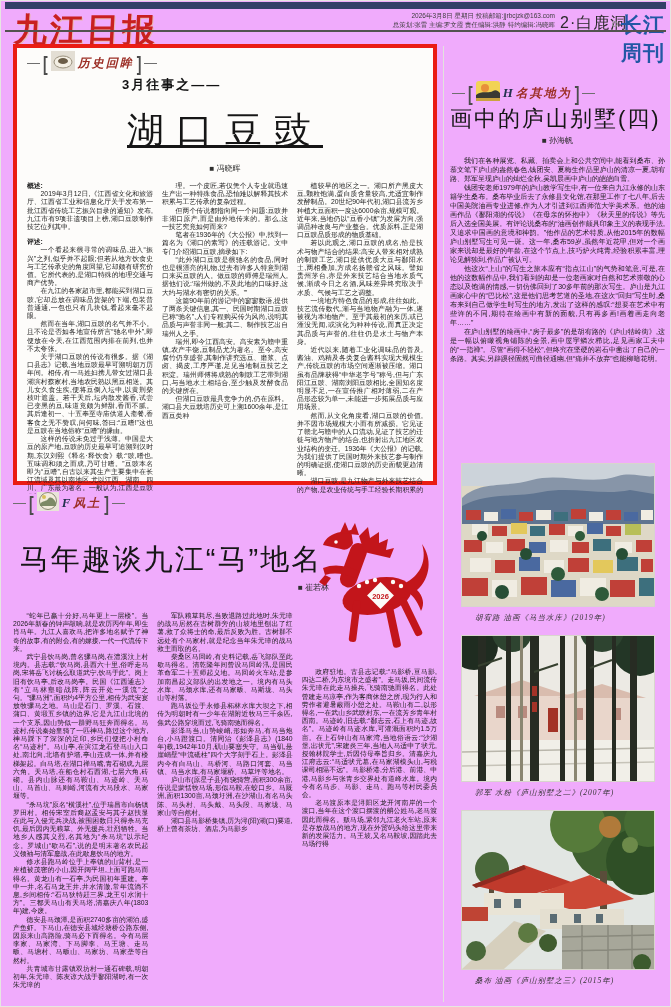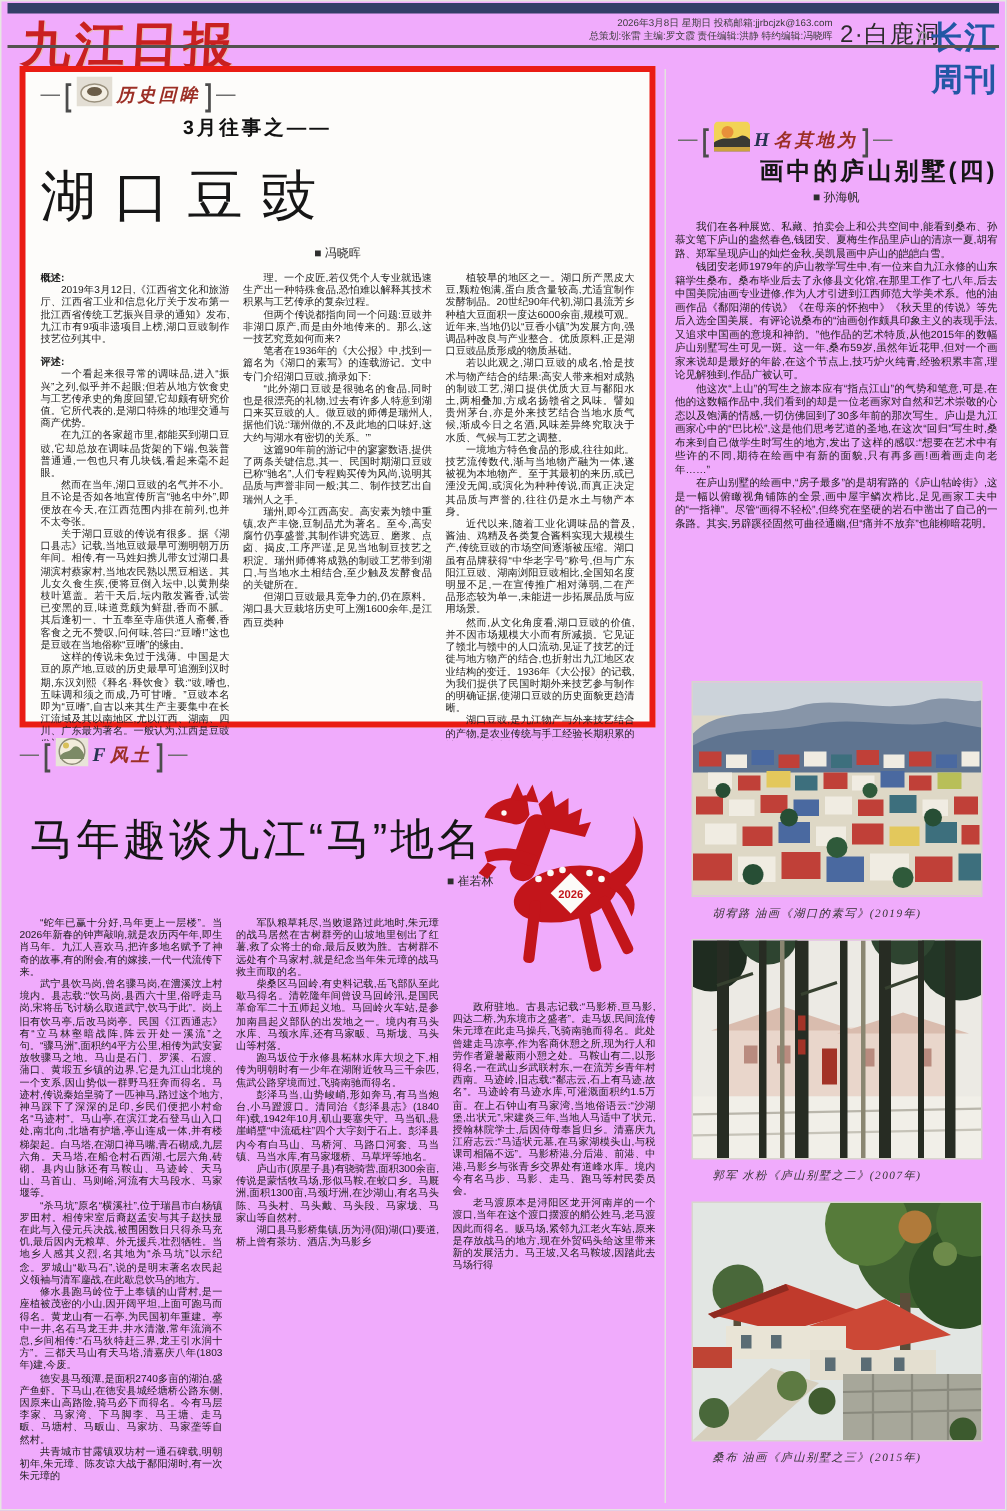--- a/index.html
+++ b/index.html
@@ -22,41 +22,41 @@
   .dash{width:13px;height:1px;background:#6f6f6f;}
   .brk{color:#4c4c4c;font-size:14px;transform:scaleY(1.5);font-weight:bold;}
   .sec-letter{font-family:"Liberation Serif",serif;font-weight:bold;font-style:italic;
               font-size:13px;color:#24324f;}
   .sec-name{font-size:12px;font-weight:bold;font-style:italic;color:#9c2f26;letter-spacing:2px;}
   .sec-icon{flex:0 0 auto;}
   
   .red-box{position:absolute;left:13px;top:44px;width:424px;height:441px;box-sizing:border-box;
            border:4px solid #ea1c14;background:#fdfcfa;padding:4px 10px 0 10px;}
   .kicker{margin:2px 0 12px 95px;font-size:13px;font-weight:bold;letter-spacing:2px;color:#111;}
-  .big-title{text-align:left;font-size:37px;font-weight:500;letter-spacing:12px;margin-top:2px;color:#161616;}
+  .big-title{text-align:center;font-size:37px;font-weight:500;letter-spacing:12px;margin-top:2px;color:#161616;text-decoration:underline;}
   .author{text-align:center;font-size:8px;color:#2e2e2e;margin-top:7px;}
   .body-cols{display:flex;gap:9px;margin-top:8px;}
   .body-cols .col{flex:1 1 0;overflow:hidden;}
   .red-box .body-cols .col{height:312px;}
   .body-cols p{margin:0;font-size:6.8px;line-height:8.2px;text-align:justify;text-indent:2em;color:#1c1c1c;}
   .body-cols p.lead{font-weight:bold;text-indent:0;margin-top:7px;}
   .body-cols .col > :first-child p.lead, p.lead:first-child{margin-top:0;}
   
   .fengtu{position:absolute;left:13px;top:492px;width:424px;height:515px;overflow:hidden;}
   .ft-title{position:absolute;left:0;top:48px;width:316px;text-align:center;font-size:29px;
             font-weight:500;letter-spacing:2px;color:#161616;}
   .ft-author{position:absolute;left:0;top:90px;width:316px;text-align:right;font-size:8px;color:#2e2e2e;}
   .horse-wrap{position:absolute;right:2px;top:24px;width:120px;height:140px;}
   .ft-cols{position:absolute;left:0;top:112px;width:424px;height:403px;display:flex;gap:9px;}
   .ft-cols .col{flex:1 1 0;overflow:hidden;}
   .ft-cols .col.below-horse{padding-top:56px;}
   
   .right-rail{position:absolute;left:450px;top:60px;width:215px;height:947px;overflow:hidden;}
   .right-rail .sec-label{margin-top:22px;margin-left:2px;}
-  .rr-title{text-align:right;font-size:16px;font-weight:700;letter-spacing:2px;margin-top:8px;color:#161616;}
+  .rr-title{text-align:left;font-size:22px;font-weight:400;letter-spacing:2px;margin-top:8px;color:#161616;}
   .rr-author{text-align:center;font-size:8px;color:#2e2e2e;margin-top:1px;}
   .rr-text{margin-top:10px;height:295px;overflow:hidden;}
   .rr-text p{margin:0;font-size:7px;line-height:9px;text-align:justify;text-indent:2em;color:#1c1c1c;}
   figure{margin:12px 0 0 11px;width:193px;}
   figure svg{display:block;border:1px solid #d8d5cd;}
   figcaption{font-family:"Liberation Serif",serif;font-style:italic;font-size:7.5px;color:#333;
              margin:6px 0 2px 14px;letter-spacing:1px;}
 </style>
 </head>
 <body>
@@ -291,21 +291,21 @@
             <rect x="177" y="114" width="15" height="18" fill="#3d6f7d"></rect>
           <circle cx="20" cy="72" r="5" fill="#274e35"></circle>
             <circle cx="64" cy="90" r="6" fill="#274e35"></circle>
             <circle cx="118" cy="72" r="5" fill="#2f5a3a"></circle>
             <circle cx="160" cy="90" r="6" fill="#274e35"></circle>
             <circle cx="96" cy="110" r="7" fill="#2f5a3a"></circle>
             <circle cx="40" cy="128" r="7" fill="#274e35"></circle>
             <circle cx="140" cy="130" r="7" fill="#2f5a3a"></circle>
         </g>
       </svg>
-      <figcaption>胡宥路 油画《湖口的素写》(2019年)</figcaption>
+      <figcaption>胡宥路 油画《马当水库》(2019年)</figcaption>
     </figure>
 
     <figure>
       <svg width="192" height="145" viewBox="0 0 192 145">
         <rect width="192" height="145" fill="#eceae4"></rect>
         <circle cx="12" cy="10" r="24" fill="#1f2c20"></circle>
           <circle cx="50" cy="-4" r="20" fill="#2e4430"></circle>
         <circle cx="178" cy="12" r="28" fill="#233626"></circle>
           <circle cx="140" cy="-6" r="22" fill="#2e4430"></circle>
         <rect x="18" y="58" width="156" height="46" fill="#e9d6cb"></rect>

